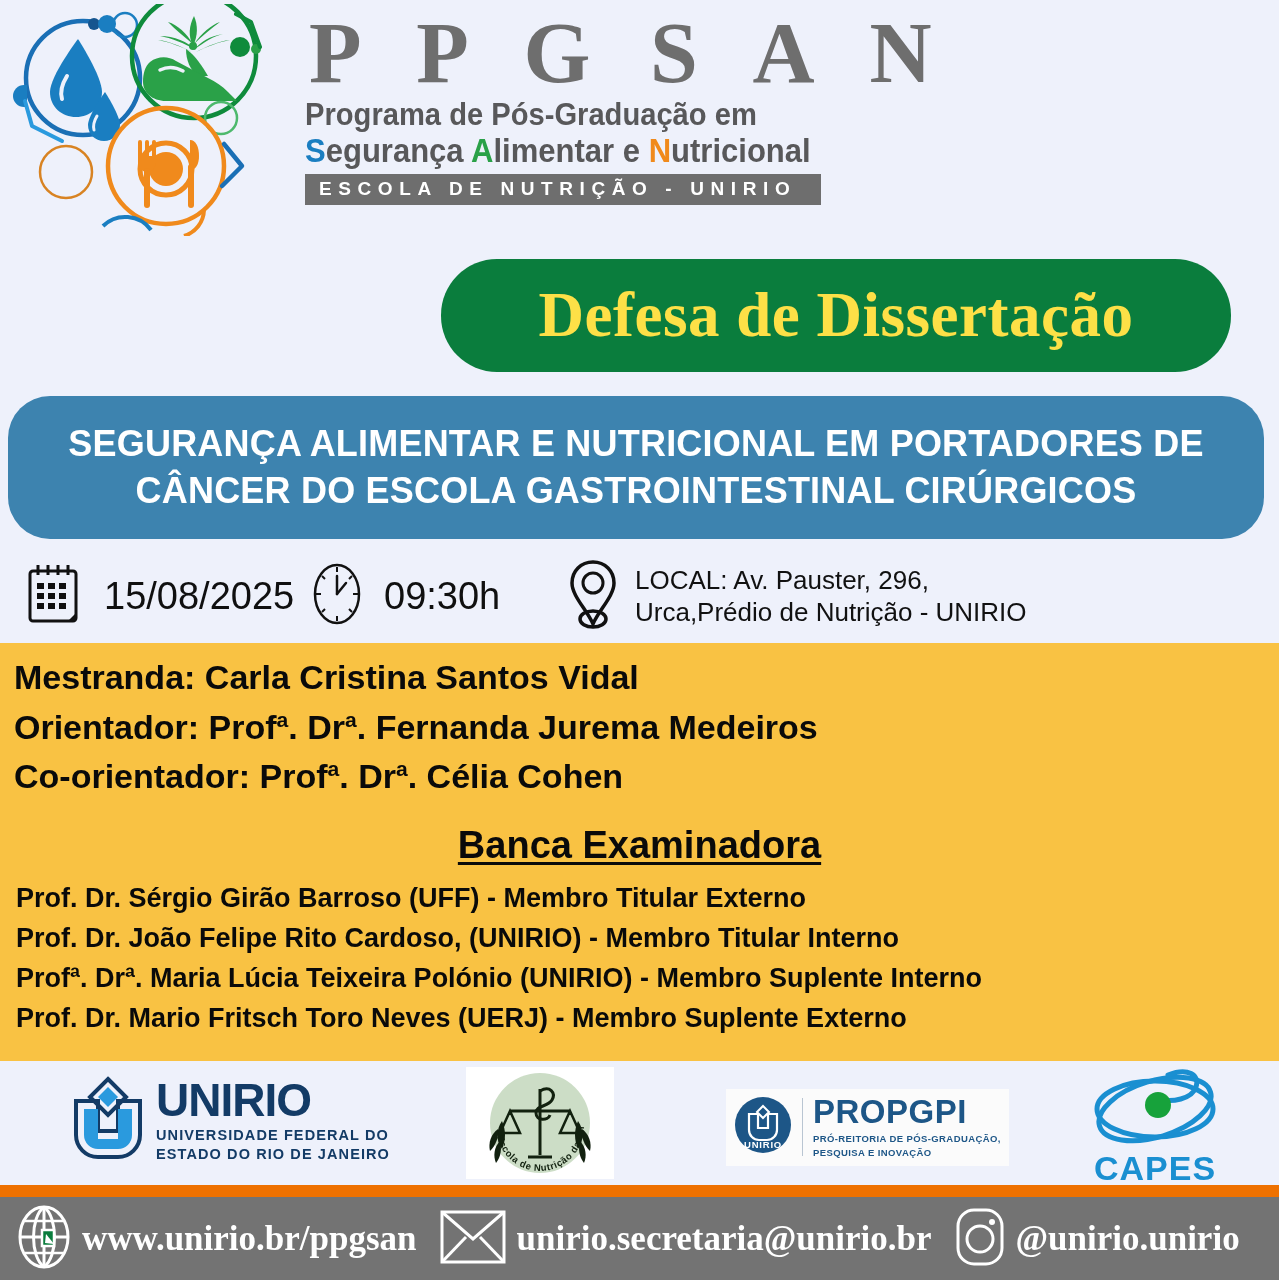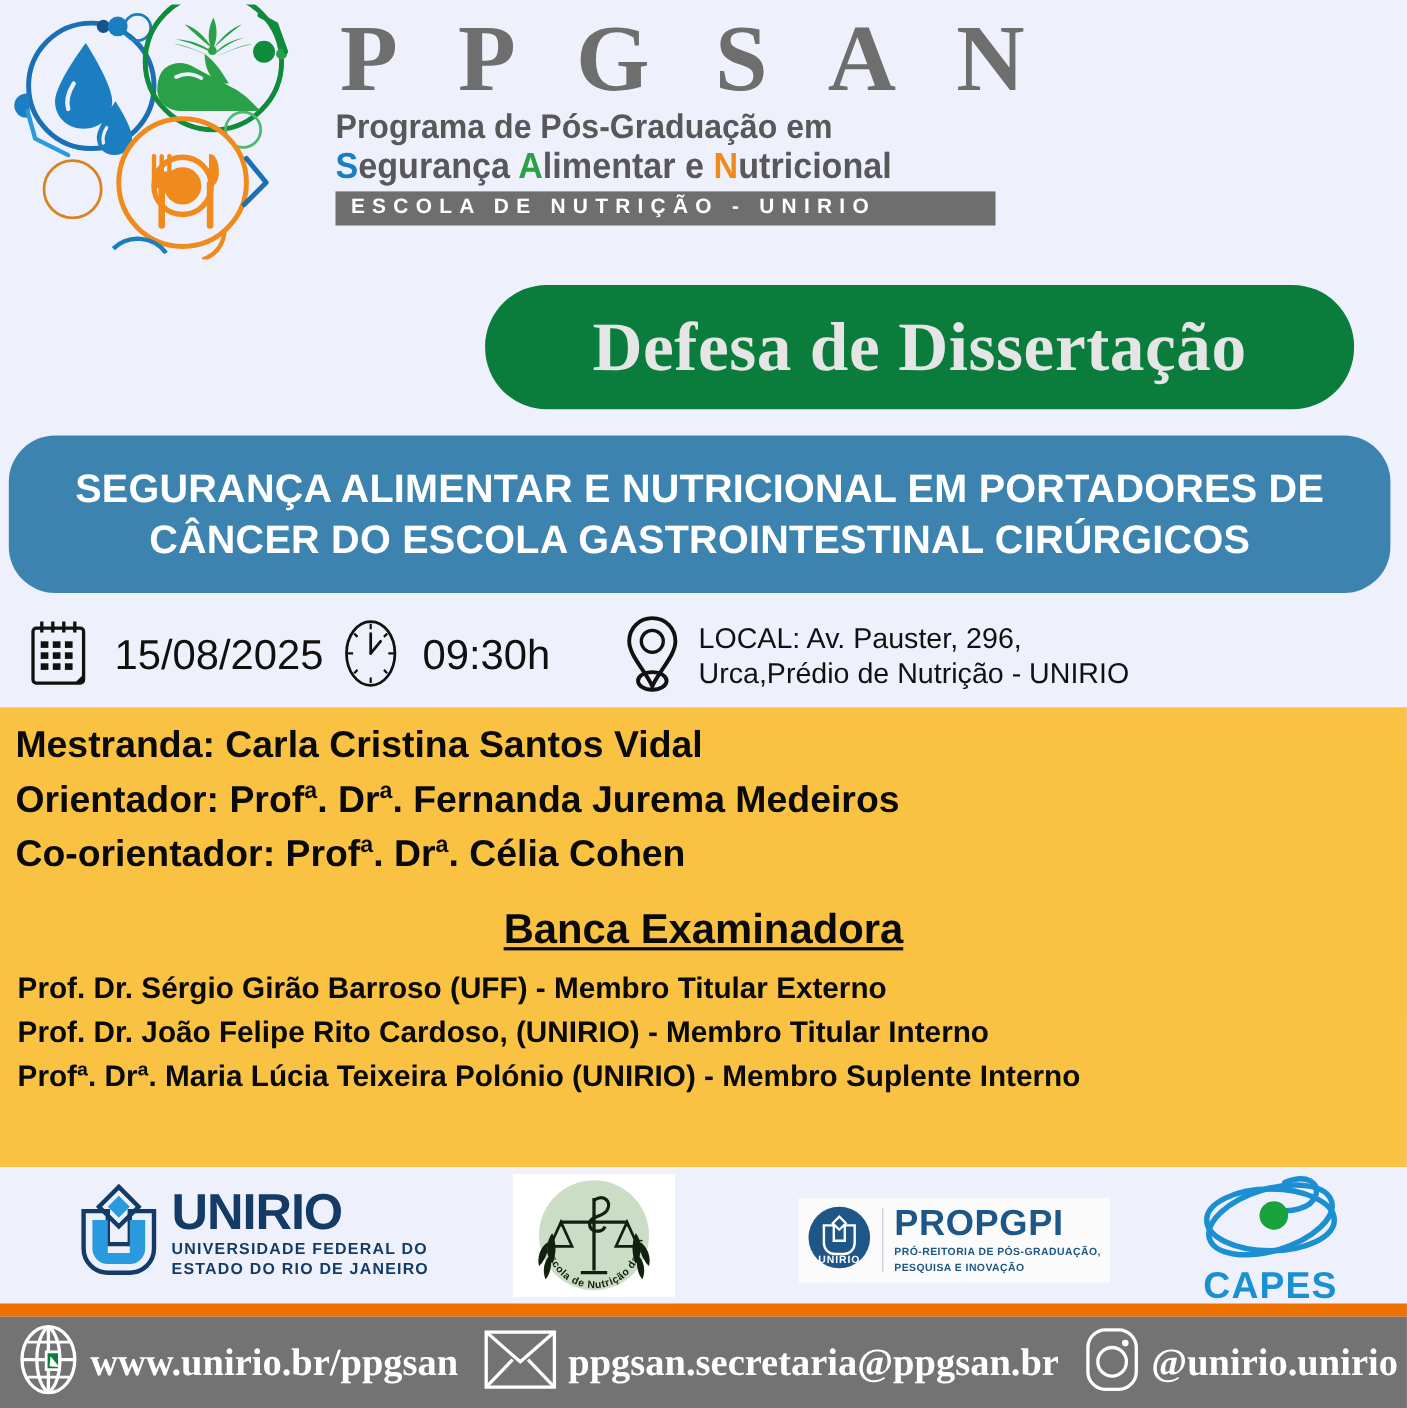--- a/index.html
+++ b/index.html
@@ -76,21 +76,21 @@
   .logo-sub2 .a-green { color: #2aa148; }
   .logo-sub2 .n-orange { color: #f08a1c; }
   .logo-strip {
     margin-top: 4px;
     background: #6e6e6e;
     color: #ffffff;
     font-size: 19px;
     font-weight: 700;
     letter-spacing: 6.6px;
     padding: 4px 12px 5px 14px;
-    width: 600px;
+    width: 516px;
     box-sizing: border-box;
     white-space: nowrap;
   }
 
   
   .pill-green {
     position: absolute;
     left: 441px;
     top: 259px;
     width: 790px;
@@ -98,21 +98,21 @@
     background: #0a7d3d;
     border-radius: 56px;
     display: flex;
     align-items: center;
     justify-content: center;
   }
   .pill-green-text {
     font-family: "Liberation Serif", serif;
     font-size: 63px;
     font-weight: 700;
-    color: #e5e5e5;
+    color: #fde047;
     white-space: nowrap;
     letter-spacing: 0.5px;
   }
 
   
   .banner-blue {
     position: absolute;
     left: 8px;
     top: 396px;
     width: 1256px;
@@ -465,20 +465,21 @@
       <div class="people-line"><span>Orientador: Prof</span><sup>a</sup><span>. Dr</span><sup>a</sup><span>. Fernanda Jurema Medeiros</span></div>
       <div class="people-line"><span>Co-orientador: Prof</span><sup>a</sup><span>. Dr</span><sup>a</sup><span>. Célia Cohen</span></div>
     </div>
 
     <div class="banca-title">Banca Examinadora</div>
 
     <div class="banca-list">
       <div class="banca-item">Prof. Dr. Sérgio Girão Barroso (UFF) - Membro Titular Externo</div>
       <div class="banca-item">Prof. Dr. João Felipe Rito Cardoso, (UNIRIO) - Membro Titular Interno</div>
       <div class="banca-item">Profª. Drª. Maria Lúcia Teixeira Polónio (UNIRIO) - Membro Suplente Interno</div>
+      <div class="banca-item">Prof. Dr. Mario Fritsch Toro Neves (UERJ) - Membro Suplente Externo</div>
     </div>
   </div>
 
   <div class="sponsors">
 
     <div class="sp sp-unirio" style="display:flex;align-items:center;">
       <span>
         <svg width="76" height="86" viewBox="0 0 76 86" xmlns="http://www.w3.org/2000/svg">
           <path d="M38 4 L56 22 L38 40 L20 22 Z" fill="none" stroke="#133b66" stroke-width="4"></path>
           <path d="M38 12 L48 22 L38 32 L28 22 Z" fill="#2a9ade"></path>
@@ -583,21 +584,21 @@
 
     <div class="contact c-mail">
       <span>
         <svg width="68" height="60" viewBox="0 0 68 60" xmlns="http://www.w3.org/2000/svg">
           <rect x="3" y="5" width="62" height="50" fill="none" stroke="#ffffff" stroke-width="3"></rect>
           <path d="M3 5 L34 32 L65 5" fill="none" stroke="#ffffff" stroke-width="3"></path>
           <path d="M3 55 L27 30" fill="none" stroke="#ffffff" stroke-width="3"></path>
           <path d="M65 55 L41 30" fill="none" stroke="#ffffff" stroke-width="3"></path>
         </svg>
       </span>
-      <span class="contact-text">ppgsan.secretaria@ppgsan.br</span>
+      <span class="contact-text">unirio.secretaria@unirio.br</span>
     </div>
 
     <div class="contact c-insta">
       <span>
         <svg width="52" height="62" viewBox="0 0 52 62" xmlns="http://www.w3.org/2000/svg">
           <rect x="4" y="4" width="44" height="54" rx="16" fill="none" stroke="#ffffff" stroke-width="3"></rect>
           <circle cx="26" cy="33" r="13" fill="none" stroke="#ffffff" stroke-width="3"></circle>
           <circle cx="38" cy="16" r="3" fill="#ffffff"></circle>
         </svg>
       </span>

